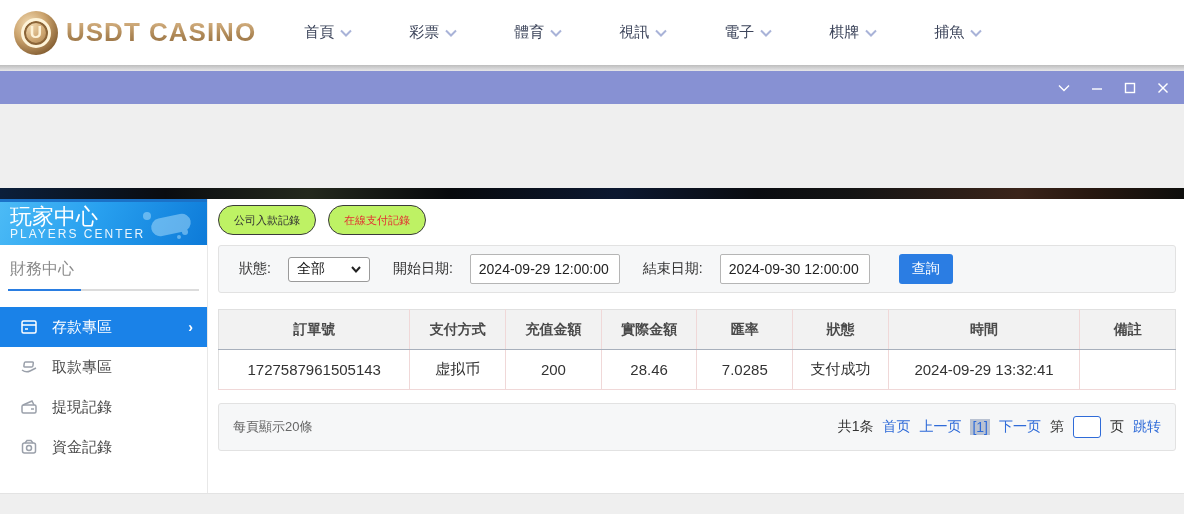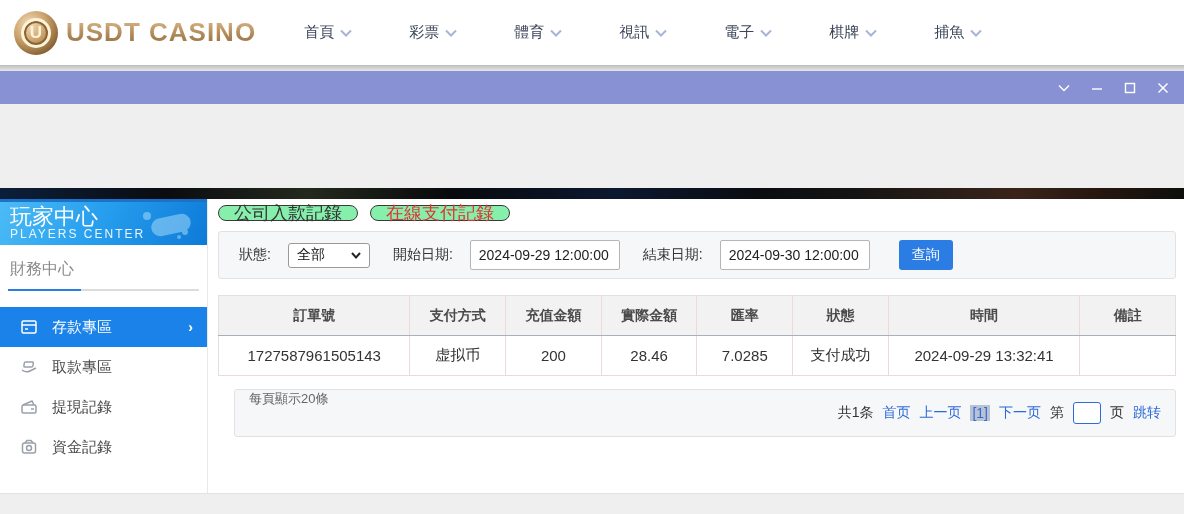--- a/index.html
+++ b/index.html
@@ -60,22 +60,22 @@
   .menu-item .mi-icon * { stroke:#9aa0aa; fill:none; stroke-width:1.5; }
   .menu-item.active { background:#1a82e8; color:#fff; margin:0 0 0 0; }
   .menu-item.active .mi-icon * { stroke:#fff; }
   .menu-item .mi-arrow { margin-left:auto; color:#fff; font-size:14px; font-weight:bold; display:none; }
   .menu-item.active .mi-arrow { display:block; }
 
   .main { flex:1; padding:6px 8px 0 10px; background:#fff; }
 
   
   .tabs { display:flex; gap:12px; margin:0 0 10px 0; }
-  .tab-pill { height:16px; padding:0 15px; border:1px solid #3a3a3a; border-radius:15px;
-    background:#86efac; font-size:18px; color:#333; display:flex; align-items:center; cursor:pointer;
+  .tab-pill { height:30px; padding:0 15px; border:1px solid #3a3a3a; border-radius:15px;
+    background:#bef264; font-size:11px; color:#333; display:flex; align-items:center; cursor:pointer;
     font-family:inherit; }
   .tab-pill.active { color:#e23333; }
 
   
   .filter-bar { height:48px; background:#f6f7f8; border:1px solid #e2e2e2; border-radius:3px;
     display:flex; align-items:center; padding:0 20px; gap:17px; margin-bottom:16px; }
   .filter-label { font-size:14px; color:#333; }
   .fake-select { width:82px; height:25px; background:#fff; border:1px solid #9a9a9a; border-radius:3px;
     display:flex; align-items:center; justify-content:space-between; padding:0 8px; font-size:14px;
     color:#111; cursor:pointer; margin-right:6px;font-family:Liberation Mono, monospace; }
@@ -93,21 +93,21 @@
   table.records td { height:40px; text-align:center; font-size:15px; color:#333;
     border-right:1px solid #f0d8d8; border-bottom:1px solid #f0d8d8; background:#fff; }
   table.records th:last-child, table.records td:last-child { border-right:none; }
   table.records th:nth-child(1){width:20%} table.records th:nth-child(2){width:10%}
   table.records th:nth-child(3){width:10%} table.records th:nth-child(4){width:10%}
   table.records th:nth-child(5){width:10%} table.records th:nth-child(6){width:10%}
   table.records th:nth-child(7){width:20%} table.records th:nth-child(8){width:10%}
 
   
   .pager-bar { height:48px; background:#f6f7f8; border:1px solid #e2e2e2; border-radius:3px;
-    display:flex; padding:0 14px;margin-left:16px; }
+    display:flex; align-items:center; padding:0 14px; }
   .page-size { font-size:13px; color:#666; }
   .pager-right { margin-left:auto; display:flex; align-items:center; gap:9px; font-size:14px; color:#333; }
   .pager-link { color:#2f6bd8; cursor:pointer; text-decoration:none; }
   .pager-current { color:#2f6bd8; background:#b9c2d2; padding:0 2px; }
   .jump-input { width:28px; height:22px; border:1px solid #2f6bd8; border-radius:3px; background:#fff; }
 
   .footer { height:22px; background:#efefef; border-top:1px solid #e3e3e3; }
 </style>
 </head>
 <body>

